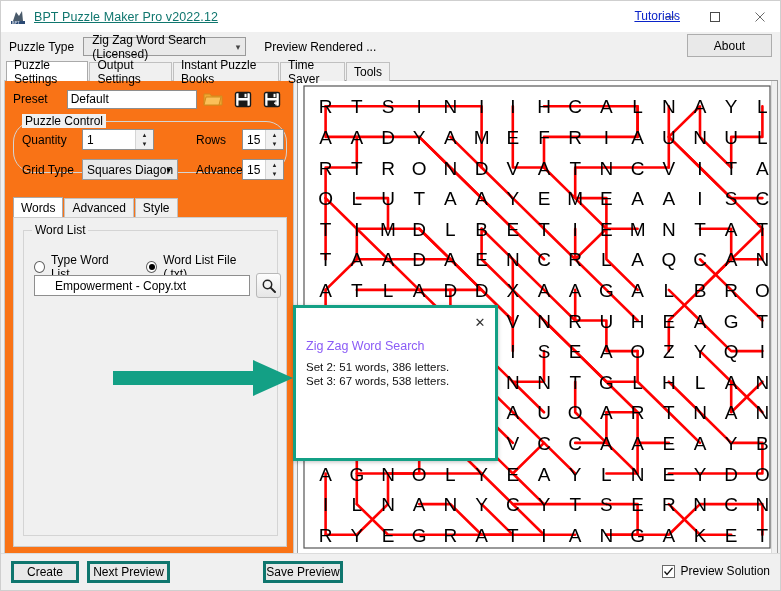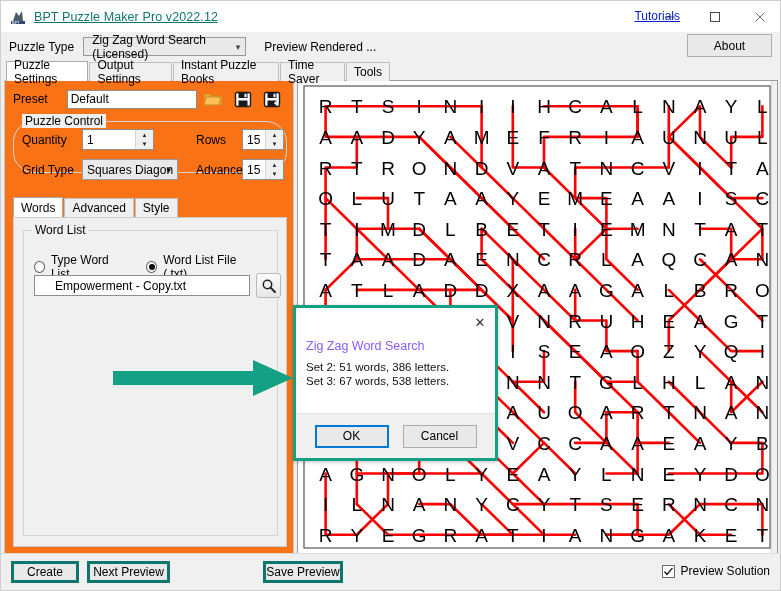--- a/index.html
+++ b/index.html
@@ -750,24 +750,20 @@
     </g>
   </svg>
 
   <div class="modal">
     <span class="modal-title">Zig Zag Word Search</span>
     <span class="modal-close">✕</span>
     <div class="modal-body">
       <div>Set 2: 51 words, 386 letters.</div>
       <div>Set 3: 67 words, 538 letters.</div>
     </div>
-    <div class="modal-footer">
-      <div class="dlg-btn default">OK</div>
-      <div class="dlg-btn">Cancel</div>
-    </div>
   </div>
 
   <div class="bottombar">
     <div class="bar-btn" style="left:10px; width:68px;">Create</div>
     <div class="bar-btn" style="left:86px; width:83px;">Next Preview</div>
     <div class="bar-btn" style="left:262px; width:80px;">Save Preview</div>
     <div class="chk-row">
       <span class="chkbox">
         <svg width="11" height="11" viewBox="0 0 11 11">
             <polyline points="1.5,5.5 4,8.5 9.5,1.8" fill="none" stroke="#111" stroke-width="1.3"></polyline>

